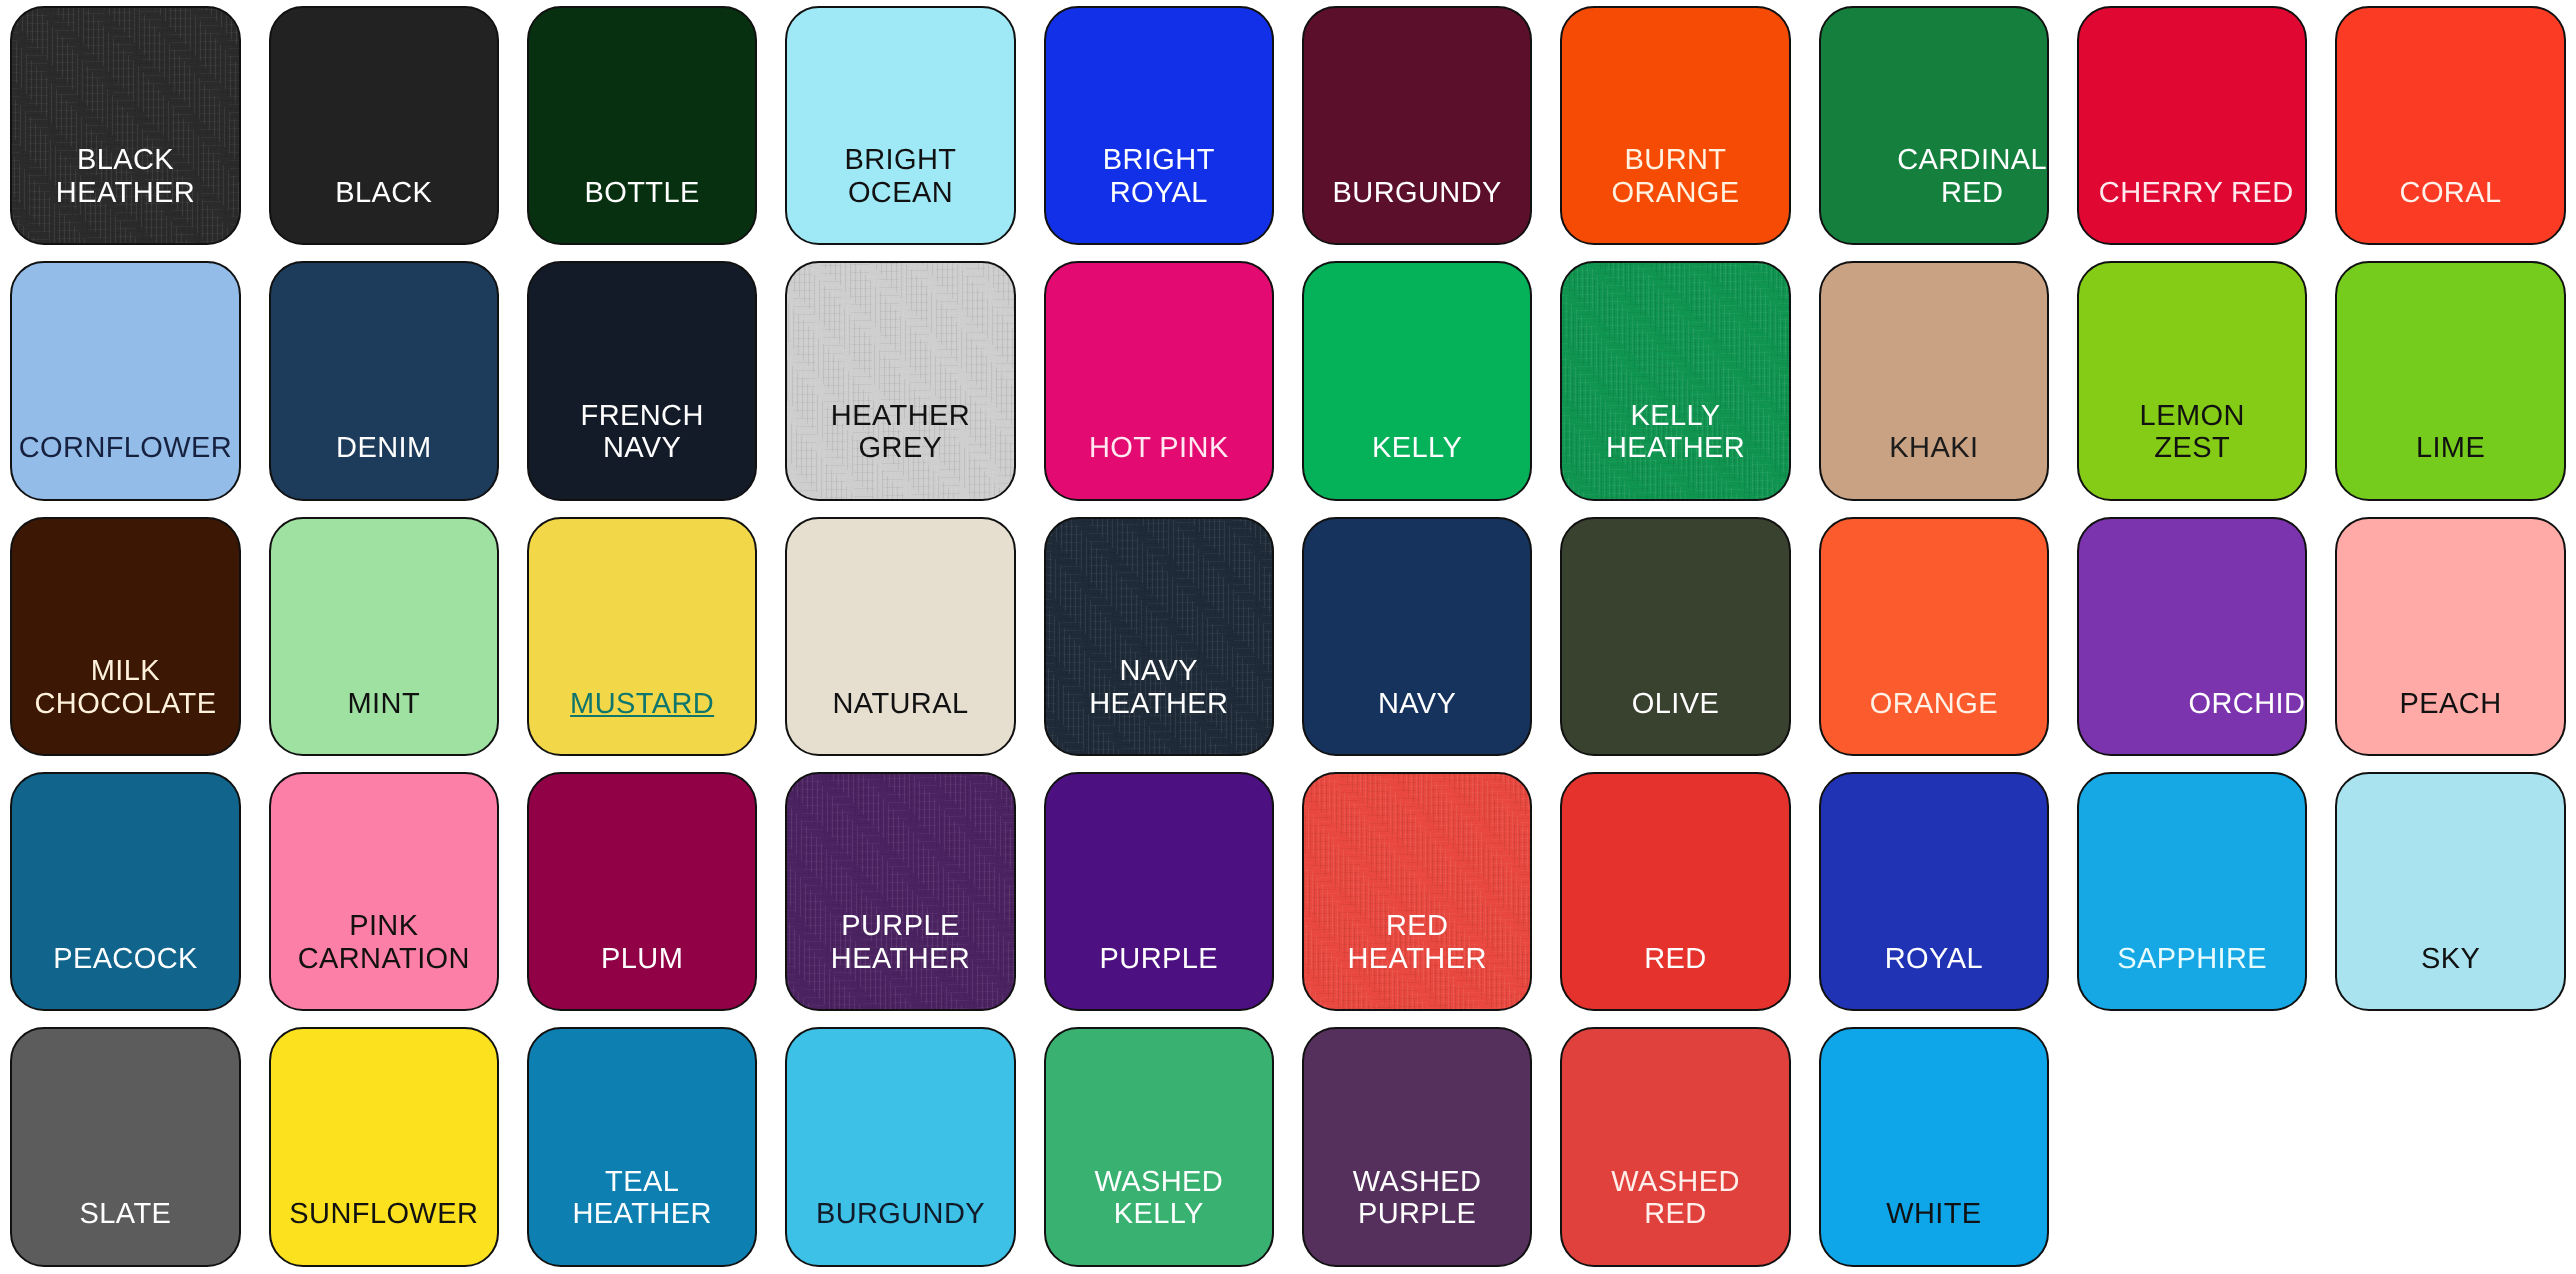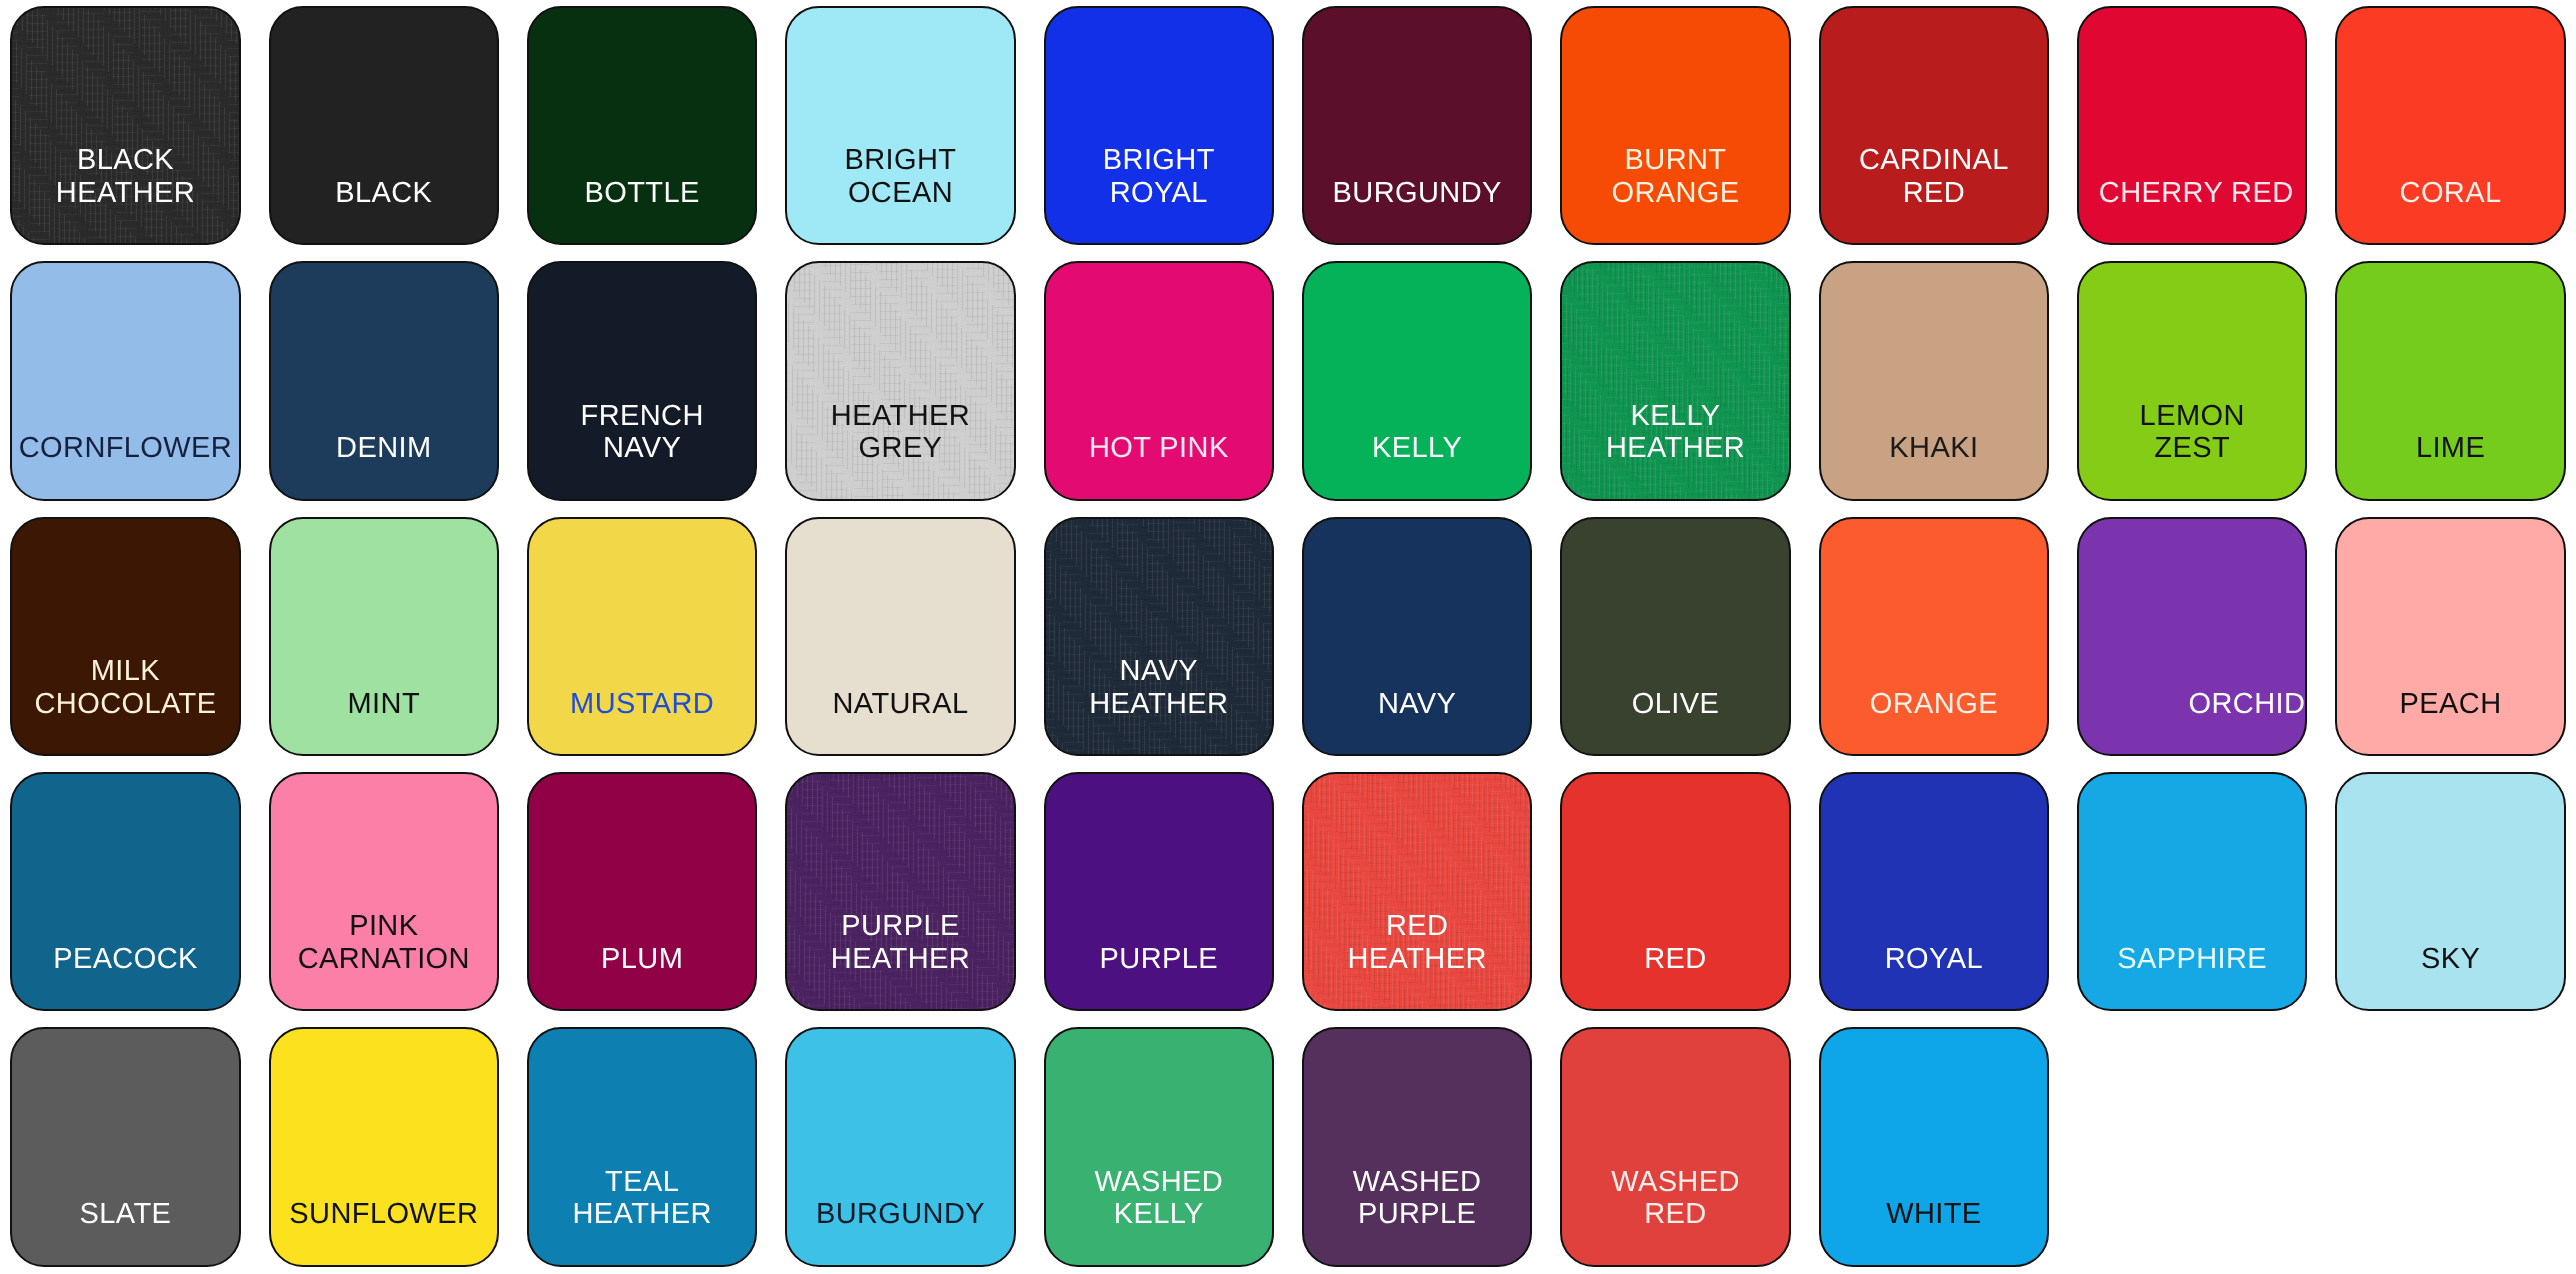--- a/index.html
+++ b/index.html
@@ -103,21 +103,21 @@
       <div class="swatch-label" style="color: rgb(255, 255, 255);">BRIGHT
 ROYAL</div>
     </div>
     <div class="swatch" style="background-color: rgb(92, 15, 43); border-color: rgb(17, 17, 17);">
       <div class="swatch-label" style="color: rgb(255, 255, 255);">BURGUNDY</div>
     </div>
     <div class="swatch" style="background-color: rgb(246, 75, 4); border-color: rgb(17, 17, 17);">
       <div class="swatch-label" style="color: rgb(255, 242, 224);">BURNT
 ORANGE</div>
     </div>
-    <div class="swatch" style="background-color: #b91c1c; border-color: rgb(17, 17, 17);">
+    <div class="swatch" style="background-color: #15803d; border-color: rgb(17, 17, 17); justify-content: flex-end;">
       <div class="swatch-label" style="color: rgb(255, 255, 255);">CARDINAL
 RED</div>
     </div>
     <div class="swatch" style="background-color: rgb(225, 7, 51); border-color: rgb(17, 17, 17); padding-left: 8px;">
       <div class="swatch-label" style="color: rgb(255, 233, 236);">CHERRY RED</div>
     </div>
     <div class="swatch" style="background-color: rgb(252, 59, 36); border-color: rgb(17, 17, 17);">
       <div class="swatch-label" style="color: rgb(255, 240, 234);">CORAL</div>
     </div>
     <div class="swatch" style="background-color: rgb(147, 188, 233); border-color: rgb(17, 17, 17);">
@@ -155,21 +155,21 @@
       <div class="swatch-label" style="color: rgb(17, 17, 17);">LIME</div>
     </div>
     <div class="swatch" style="background-color: rgb(60, 23, 4); border-color: rgb(17, 17, 17);">
       <div class="swatch-label" style="color: rgb(255, 242, 221);">MILK
 CHOCOLATE</div>
     </div>
     <div class="swatch" style="background-color: rgb(159, 225, 160); border-color: rgb(17, 17, 17);">
       <div class="swatch-label" style="color: rgb(17, 17, 17);">MINT</div>
     </div>
     <div class="swatch" style="background-color: rgb(242, 216, 73); border-color: rgb(17, 17, 17);">
-      <div class="swatch-label" style="color: #1d4ed8;">MUSTARD</div>
+      <div class="swatch-label" style="color: #0f766e; text-decoration: underline;">MUSTARD</div>
     </div>
     <div class="swatch" style="background-color: rgb(230, 223, 208); border-color: rgb(17, 17, 17);">
       <div class="swatch-label" style="color: rgb(17, 17, 17);">NATURAL</div>
     </div>
     <div class="swatch heather" style="background-color: rgb(31, 43, 56); border-color: rgb(17, 17, 17);">
       <div class="swatch-label" style="color: rgb(255, 255, 255);">NAVY
 HEATHER</div>
     </div>
     <div class="swatch" style="background-color: rgb(21, 51, 93); border-color: rgb(17, 17, 17);">
       <div class="swatch-label" style="color: rgb(255, 255, 255);">NAVY</div>

